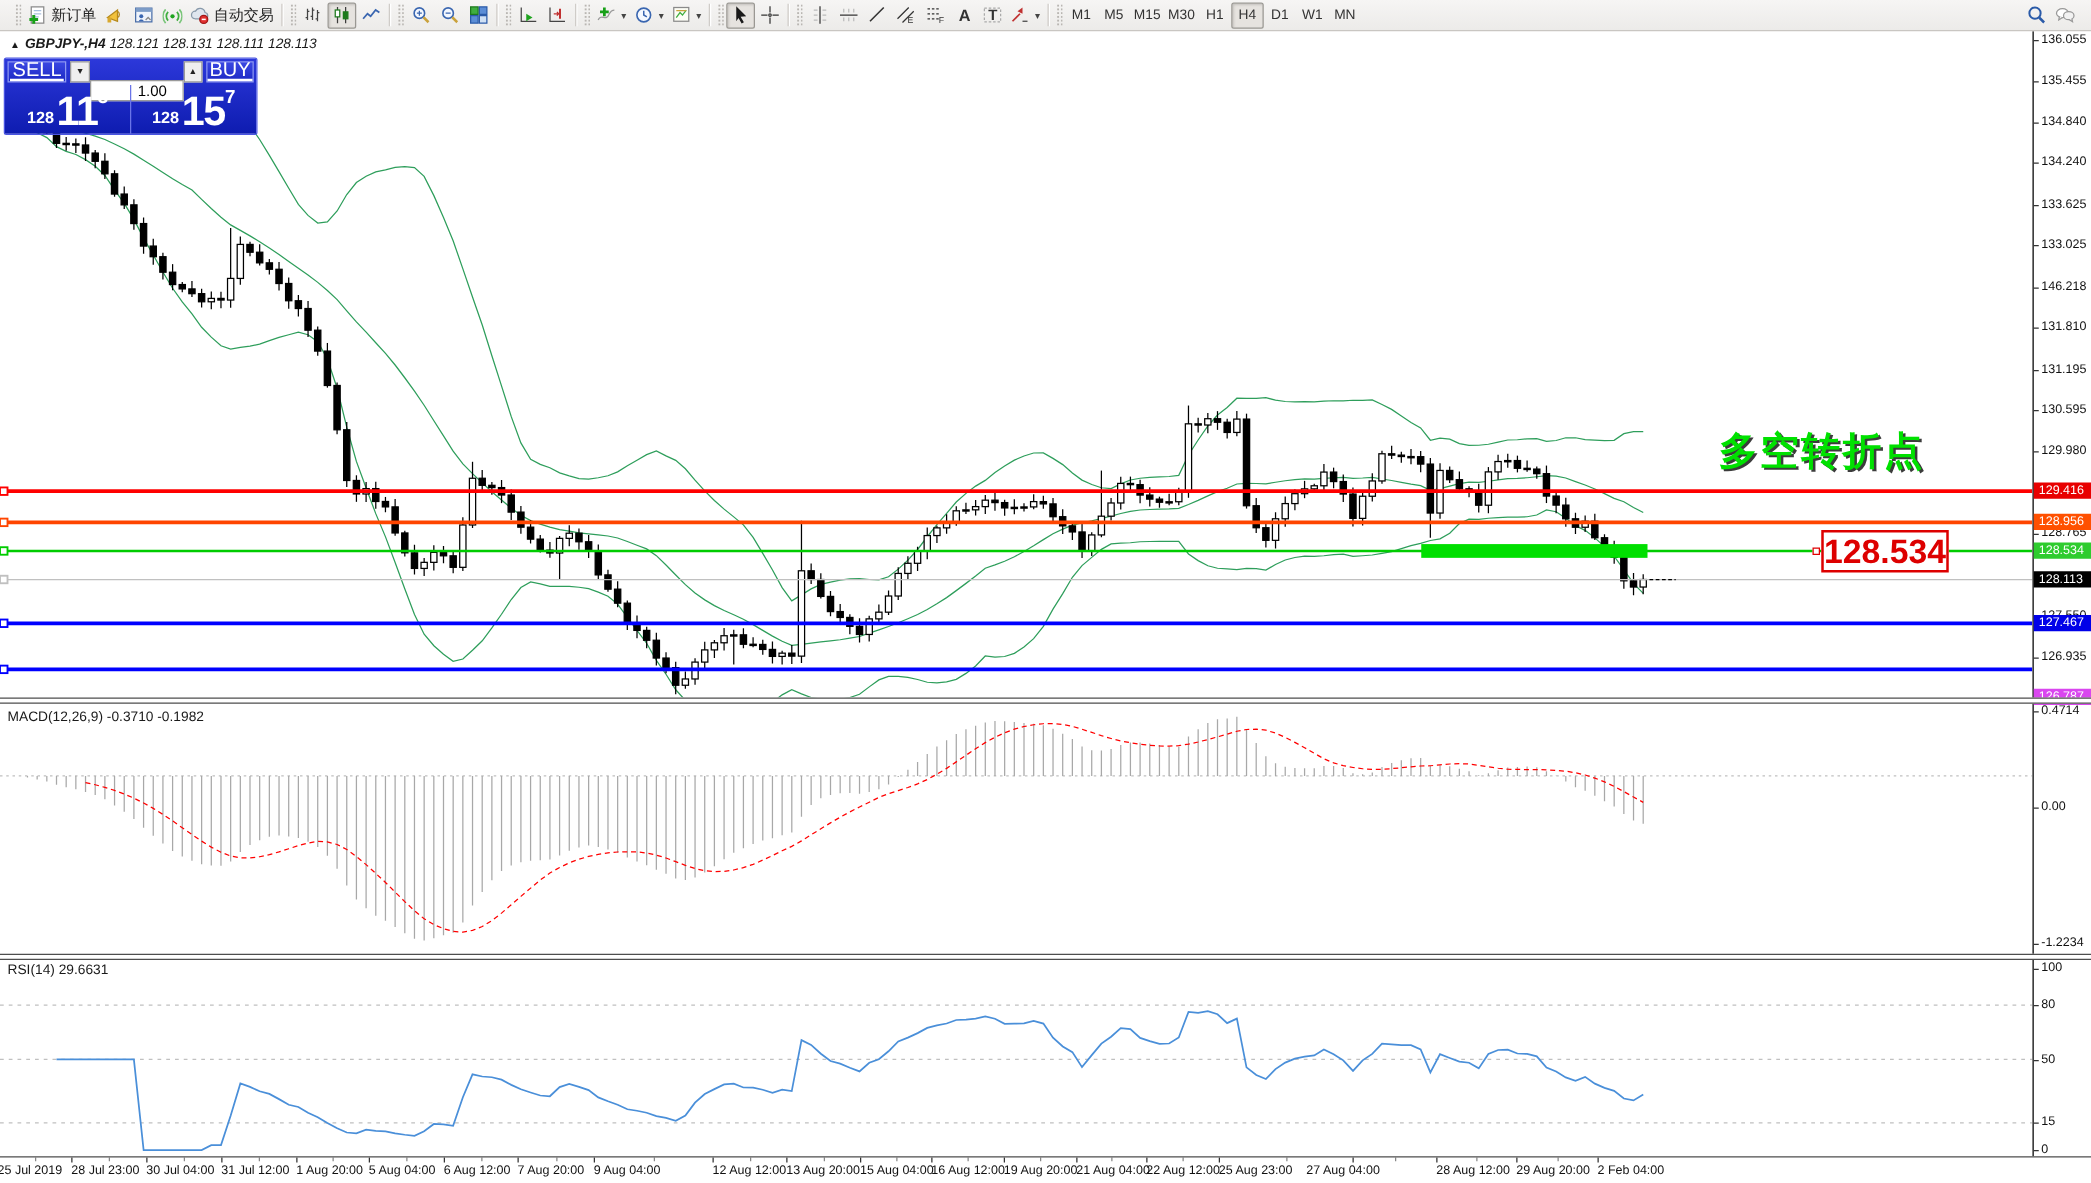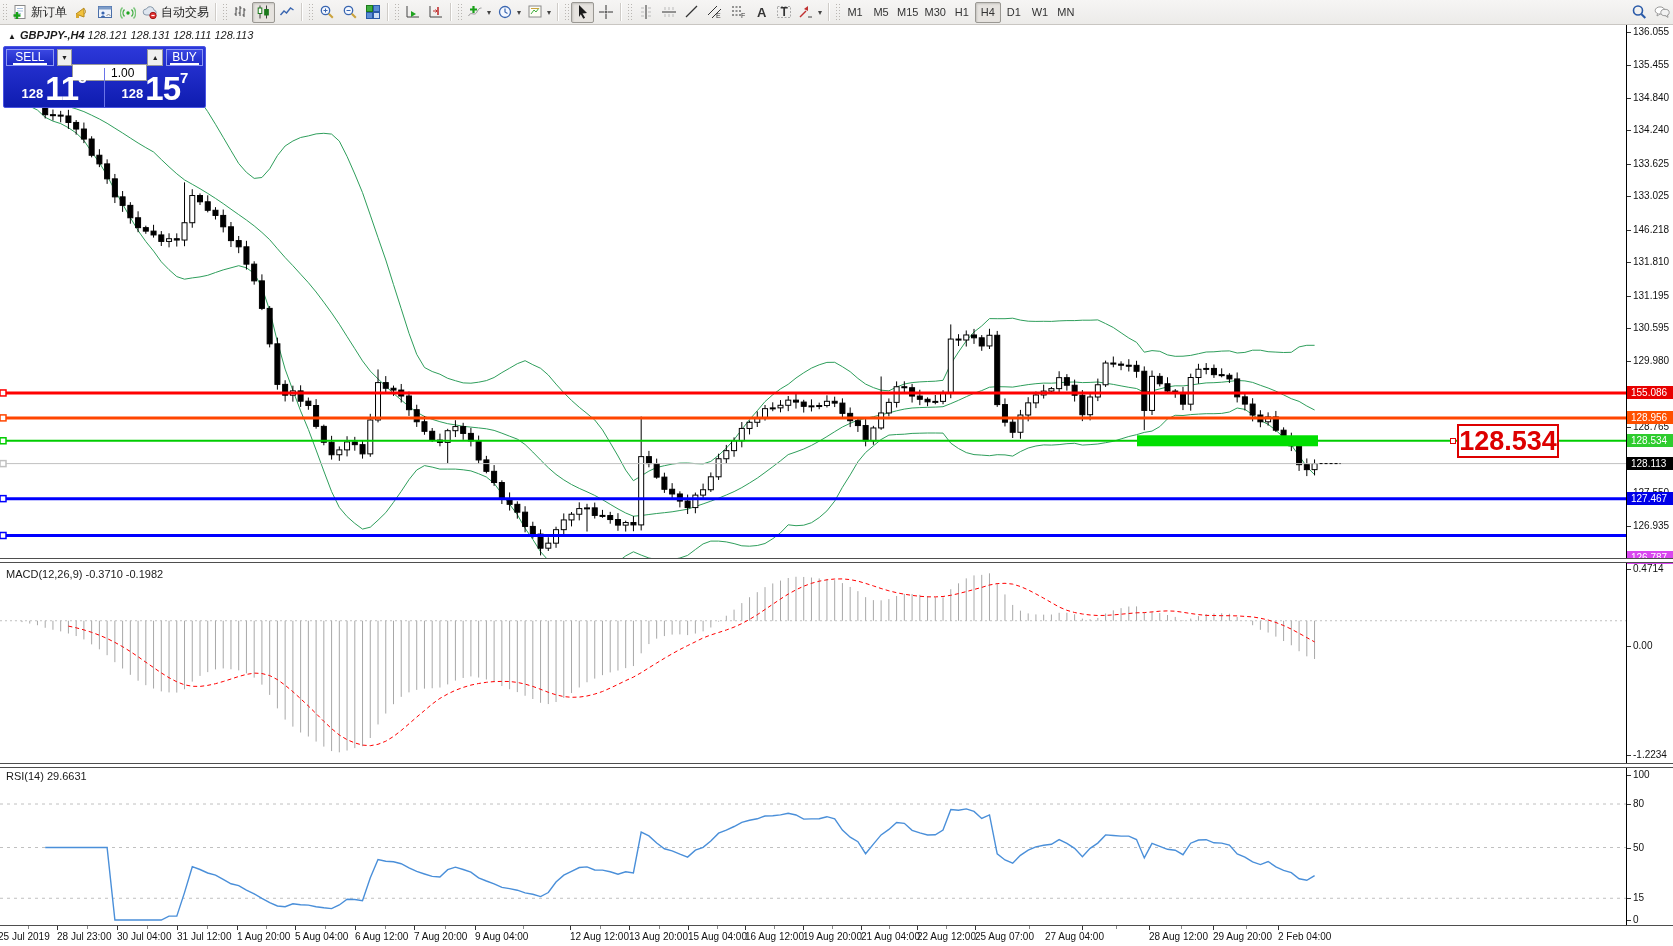--- a/index.html
+++ b/index.html
@@ -3,21 +3,21 @@
 <meta charset="utf-8">
 <style>
   * { margin:0; padding:0; box-sizing:border-box; }
   html,body { width:1673px; height:946px; overflow:hidden; background:#fff;
     font-family:"Liberation Sans", sans-serif; }
   #app { position:relative; width:1673px; height:946px; }
 
   
   #toolbar { position:absolute; left:0; top:0; width:1673px; height:25px;
     background:linear-gradient(#f6f5f4,#ecebe9); border-bottom:1px solid #c9c6c2;
-    display:flex; align-items:center; padding:0 0; z-index:40; }
+    display:flex; align-items:center; padding:0 10px; z-index:40; }
   .grip { width:5px; height:18px; margin:0 2px;
     background-image:radial-gradient(#b9b6b2 35%, transparent 36%);
     background-size:3px 3px; }
   .sep { width:2px; height:18px; margin:0 3px;
     border-left:1px solid #cfccc8; border-right:1px solid #ffffff; }
   .tbtn { height:21px; min-width:23px; padding:0 2px; display:flex; align-items:center;
     justify-content:center; gap:3px; border:1px solid transparent; border-radius:2px;
     color:#222; font-size:12px; cursor:default; }
   .tbtn.active { border:1px solid #9a9893; background:#e6e3df;
     box-shadow:inset 1px 1px 2px rgba(0,0,0,.15); }
@@ -57,21 +57,21 @@
     background:#fff; z-index:11; }
   .tlabel { position:absolute; top:5px; font-size:10px; color:#111; white-space:nowrap; }
 
   
   #trade-panel { position:absolute; left:3px; top:46px; width:203px; height:62px;
     z-index:30; background:linear-gradient(#2c38da,#0e1cb0); border:1px solid #4a55e2;
     border-radius:2px; }
   #tp-top { position:absolute; left:0; top:0; width:100%; height:21px; display:flex;
     align-items:center; padding:2px; gap:0; }
   .obtn { height:17px; background:linear-gradient(#3a47e2,#1b28c4); border:1px solid #8d98f2;
-    color:#fff; font-size:12px; display:flex; flex-direction:column; align-items:center;
+    color:#fff; font-size:16px; display:flex; flex-direction:column; align-items:center;
     justify-content:center; cursor:pointer; }
   .obtn span { line-height:12px; border-bottom:2px solid #fff; padding:0 2px; }
   #sell-btn { width:49px; margin-right:3px; }
   #buy-btn  { width:38px; margin-left:3px; }
   .step-btn { width:16px; height:17px; background:#efefef; border:1px solid #9a9a9a;
     font-size:7px; color:#222; display:flex; align-items:center; justify-content:center;
     cursor:pointer; }
   #vol-box { width:77px; height:17px; background:#fff; border:1px solid #9a9a9a;
     font-size:12px; color:#000; text-align:right; padding:1px 12px 0 0;margin-top:29px; }
   #tp-prices { position:absolute; left:0; top:21px; width:100%; height:39px; display:flex; }
@@ -909,20 +909,21 @@
         <span class="tp-sup">3</span>
       </div>
       <div class="tp-cell">
         <span class="tp-base">128</span>
         <span class="tp-big">15</span>
         <span class="tp-sup">7</span>
       </div>
     </div>
   </div>
 
+  <div id="turning-point" style="left: 1375px; top: 340px; color: rgb(0, 225, 0);">多空转折点</div>
   <div id="price-box-anchor" style="left: 1450px; top: 437.775px;"></div>
   <div id="price-box" style="left: 1457px; top: 424px; width: 102px; height: 34px; color: rgb(221, 0, 0); border-color: rgb(221, 0, 0);">128.534</div>
 
   <div class="pane-sep" style="top:558px"></div>
   <div class="pane-sep" style="top:763px"></div>
   <div id="axis-sep"></div>
 
   <div class="pane-label" style="top:568px">MACD(12,26,9) -0.3710 -0.1982</div>
   <div class="pane-label" style="top:770px">RSI(14) 29.6631</div>
 
@@ -943,21 +944,21 @@
       <div class="ptick" style="top:495.4697462589463px">126.935</div>
       <div class="ptick" style="top:528.0006506180879px">126.335</div>
       <div class="ptick" style="top:538px">0.4714</div>
       <div class="ptick" style="top:615px">0.00</div>
       <div class="ptick" style="top:724px">-1.2234</div>
       <div class="ptick" style="top:744px">100</div>
       <div class="ptick" style="top:773px">80</div>
       <div class="ptick" style="top:816.5px">50</div>
       <div class="ptick" style="top:867.25px">15</div>
       <div class="ptick" style="top:889px">0</div>
-      <div class="badge" style="top:361.45445673389776px;background:#e80000">155.086</div>
+      <div class="badge" style="top:361.45445673389776px;background:#e80000">129.416</div>
       <div class="badge" style="top:386.39481674257314px;background:#ff5000">128.956</div>
       <div class="badge" style="top:409.27488614183557px;background:#2ecc2e">128.534</div>
       <div class="badge" style="top:432.1007373671659px;background:#000000">128.113</div>
       <div class="badge" style="top:467.1256777271746px;background:#0000e8">127.467</div>
       <div class="badge" style="top:526px;background:#d946ef">126.787</div>
     </div>
   <div id="time-axis">
       <div class="tlabel" style="left:-2px">25 Jul 2019</div>
       <div style="position:absolute;left:27.5px;top:0;width:1px;height:3px;background:#888"></div>
       <div class="tlabel" style="left:57px">28 Jul 23:00</div>
@@ -998,21 +999,21 @@
       <div style="position:absolute;left:774px;top:0;width:1px;height:3px;background:#888"></div>
       <div class="tlabel" style="left:803px">19 Aug 20:00</div>
       <div style="position:absolute;left:803px;top:0;width:1px;height:4px;background:#333"></div>
       <div style="position:absolute;left:832px;top:0;width:1px;height:3px;background:#888"></div>
       <div class="tlabel" style="left:861px">21 Aug 04:00</div>
       <div style="position:absolute;left:861px;top:0;width:1px;height:4px;background:#333"></div>
       <div style="position:absolute;left:889px;top:0;width:1px;height:3px;background:#888"></div>
       <div class="tlabel" style="left:917px">22 Aug 12:00</div>
       <div style="position:absolute;left:917px;top:0;width:1px;height:4px;background:#333"></div>
       <div style="position:absolute;left:946px;top:0;width:1px;height:3px;background:#888"></div>
-      <div class="tlabel" style="left:975px">25 Aug 07:00</div>
+      <div class="tlabel" style="left:975px">25 Aug 23:00</div>
       <div style="position:absolute;left:975px;top:0;width:1px;height:4px;background:#333"></div>
       <div style="position:absolute;left:1028.5px;top:0;width:1px;height:3px;background:#888"></div>
       <div class="tlabel" style="left:1045px">27 Aug 04:00</div>
       <div style="position:absolute;left:1082px;top:0;width:1px;height:4px;background:#333"></div>
       <div style="position:absolute;left:1115.5px;top:0;width:1px;height:3px;background:#888"></div>
       <div class="tlabel" style="left:1149px">28 Aug 12:00</div>
       <div style="position:absolute;left:1149px;top:0;width:1px;height:4px;background:#333"></div>
       <div style="position:absolute;left:1181px;top:0;width:1px;height:3px;background:#888"></div>
       <div class="tlabel" style="left:1213px">29 Aug 20:00</div>
       <div style="position:absolute;left:1213px;top:0;width:1px;height:4px;background:#333"></div>

